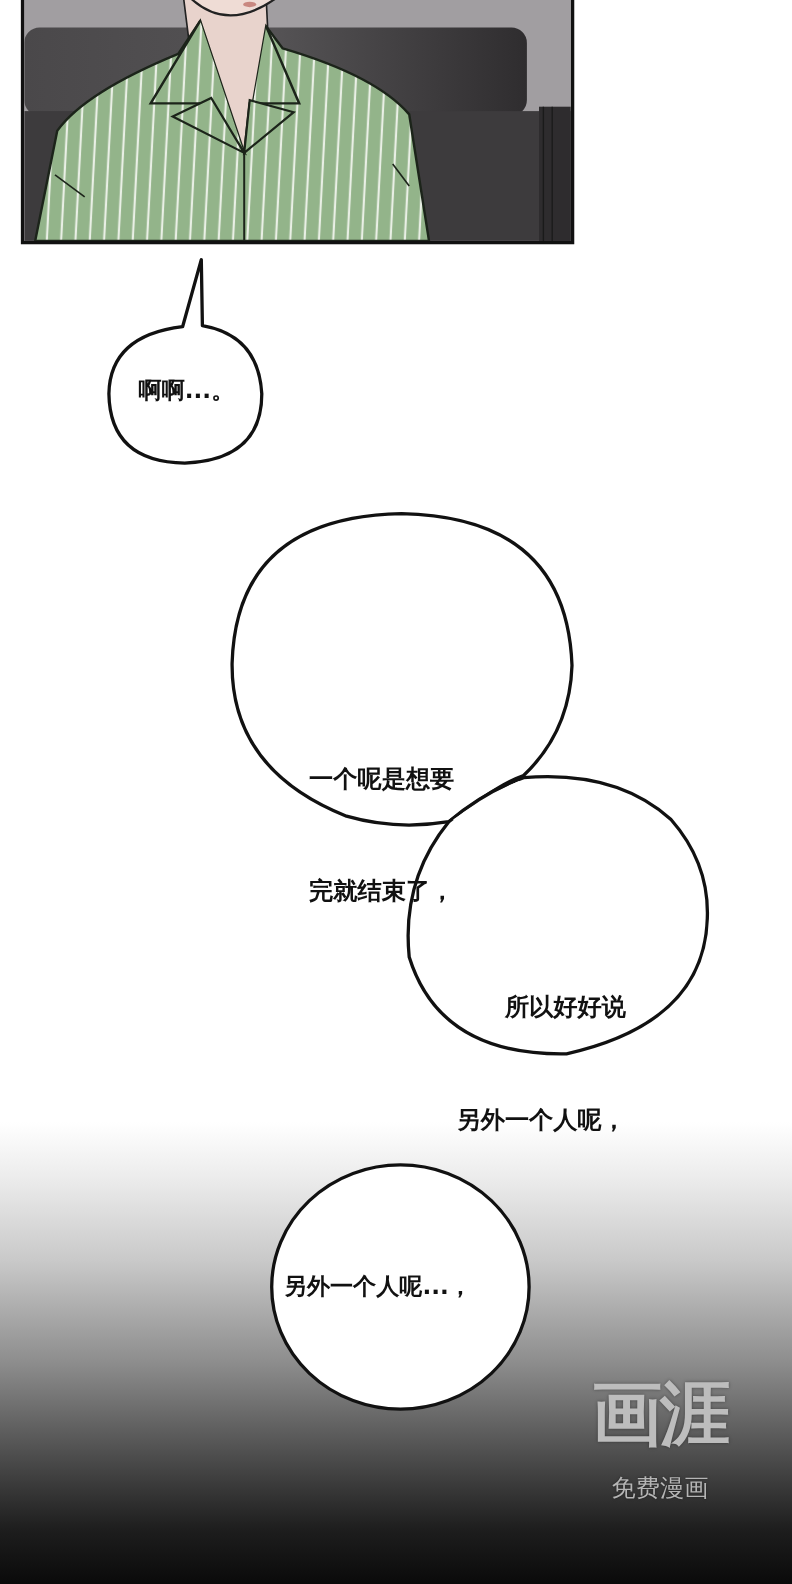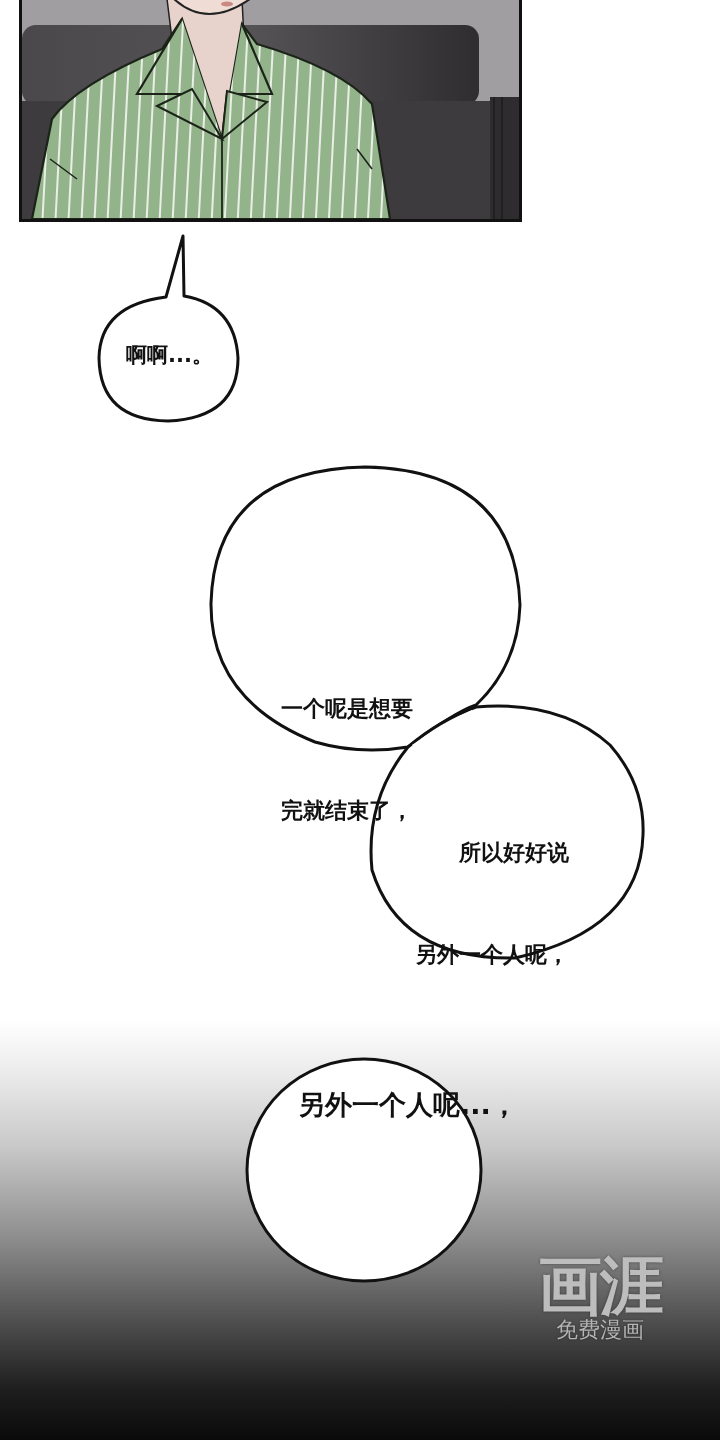--- a/index.html
+++ b/index.html
@@ -5,21 +5,21 @@
     html, body { margin:0; padding:0; }
     body { width:720px; height:1440px; position:relative; overflow:hidden; background:#ffffff; font-family:"DejaVu Sans", sans-serif; }
     .bg-gradient { position:absolute; left:0; top:1020px; width:720px; height:420px;
       background:linear-gradient(to bottom, #ffffff 0%, #ececec 12%, #c9c9c9 30%, #8d8d8d 52%, #4e4e4e 72%, #1e1e1e 88%, #0a0a0a 100%); }
     .panel { position:absolute; left:19px; top:-4px; width:503px; height:226px; border:3px solid #111; box-sizing:border-box; overflow:hidden; background:#a19ea1; }
     .panel svg { display:block; }
     .bubble-layer { position:absolute; left:0; top:0; width:720px; height:1440px; pointer-events:none; }
     .bubble-text { position:absolute; color:#111; font-size:22px; line-height:34px; font-weight:bold; white-space:pre; text-align:right; }
     .watermark { position:absolute; left:538px; top:1256px; width:124px; text-align:center; }
     .wm-logo { font-size:64px; line-height:60px; color:#bdbdbd; font-weight:bold; letter-spacing:-2px; text-shadow:0 0 3px rgba(0,0,0,0.4); }
-    .wm-sub { font-size:22px; line-height:28px; color:#b5b5b5; text-shadow:0 0 2px rgba(0,0,0,0.5); }
+    .wm-sub { font-size:22px; line-height:28px; color:#b5b5b5; text-shadow:0 0 2px rgba(0,0,0,0.5);margin-top:24px; }
   </style>
 </head>
 <body>
 
 <div class="bg-gradient"></div>
 
 <div class="panel">
   <svg width="497" height="220" viewBox="0 0 497 220">
     <defs>
       <pattern id="stripes" width="13" height="220" patternUnits="userSpaceOnUse" patternTransform="rotate(3)">
@@ -70,23 +70,23 @@
   <ellipse cx="364" cy="1170" rx="117" ry="111" fill="#ffffff" stroke="#111" stroke-width="3"></ellipse>
 </svg>
 
 <div class="bubble-text" style="left:126px; top:338px; font-size:21px;">啊啊...。</div>
 
 <div class="bubble-text" style="left:281px; top:624px;">
   <div>一个呢是想要</div>
   <div>完就结束了，</div>
 </div>
 
-<div class="bubble-text" style="left:415px; top:768px;">
+<div class="bubble-text" style="left:415px; top:832px;">
   <div> 所以好好说</div>
   <div>另外一个人呢，</div>
 </div>
 
-<div class="bubble-text" style="left:258px; top:1088px; font-size:27px;margin-left:40px;">另外一个人呢...，</div>
+<div class="bubble-text" style="left:258px; top:1152px; font-size:21px;">另外一个人呢...，</div>
 
 <div class="watermark">
   <div class="wm-logo">画涯</div>
   <div class="wm-sub">免费漫画</div>
 </div>
 
 </body></html>

